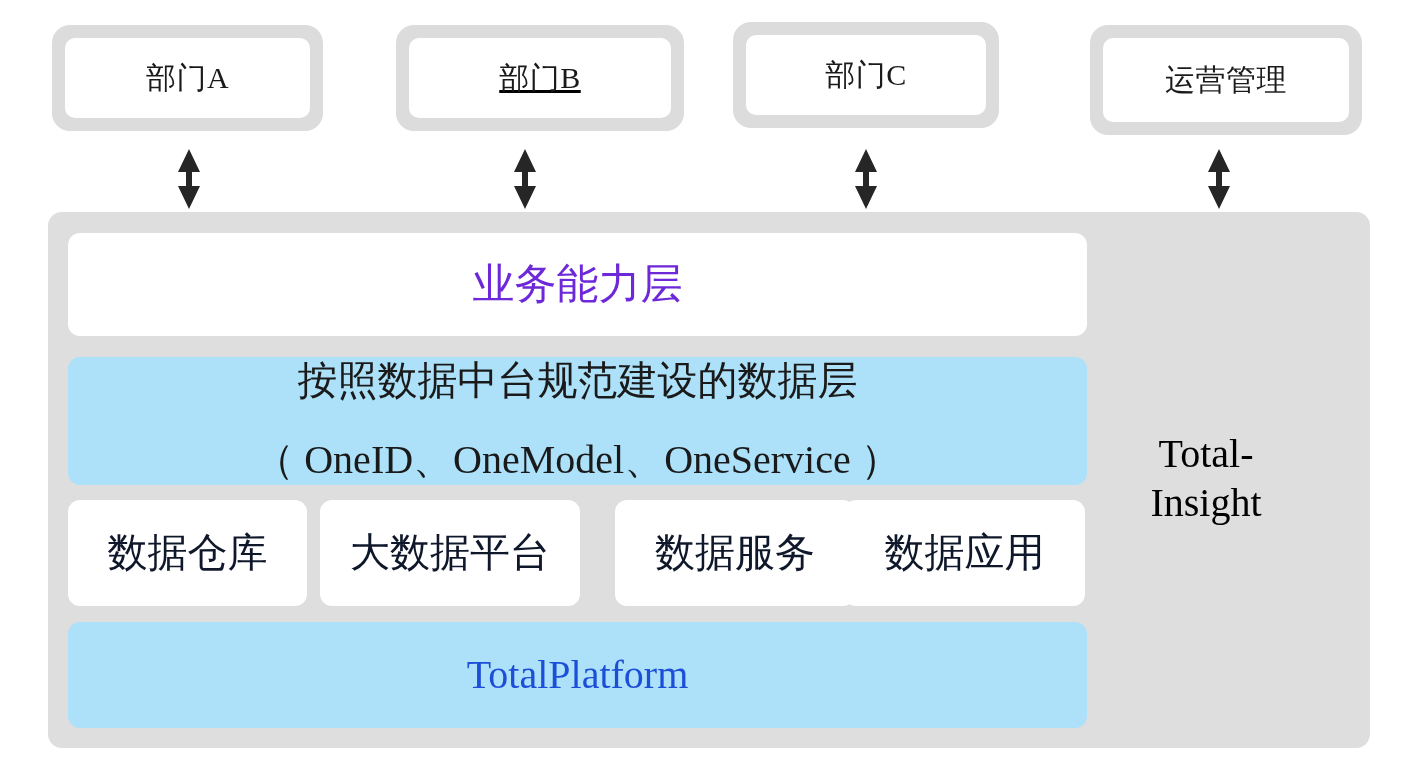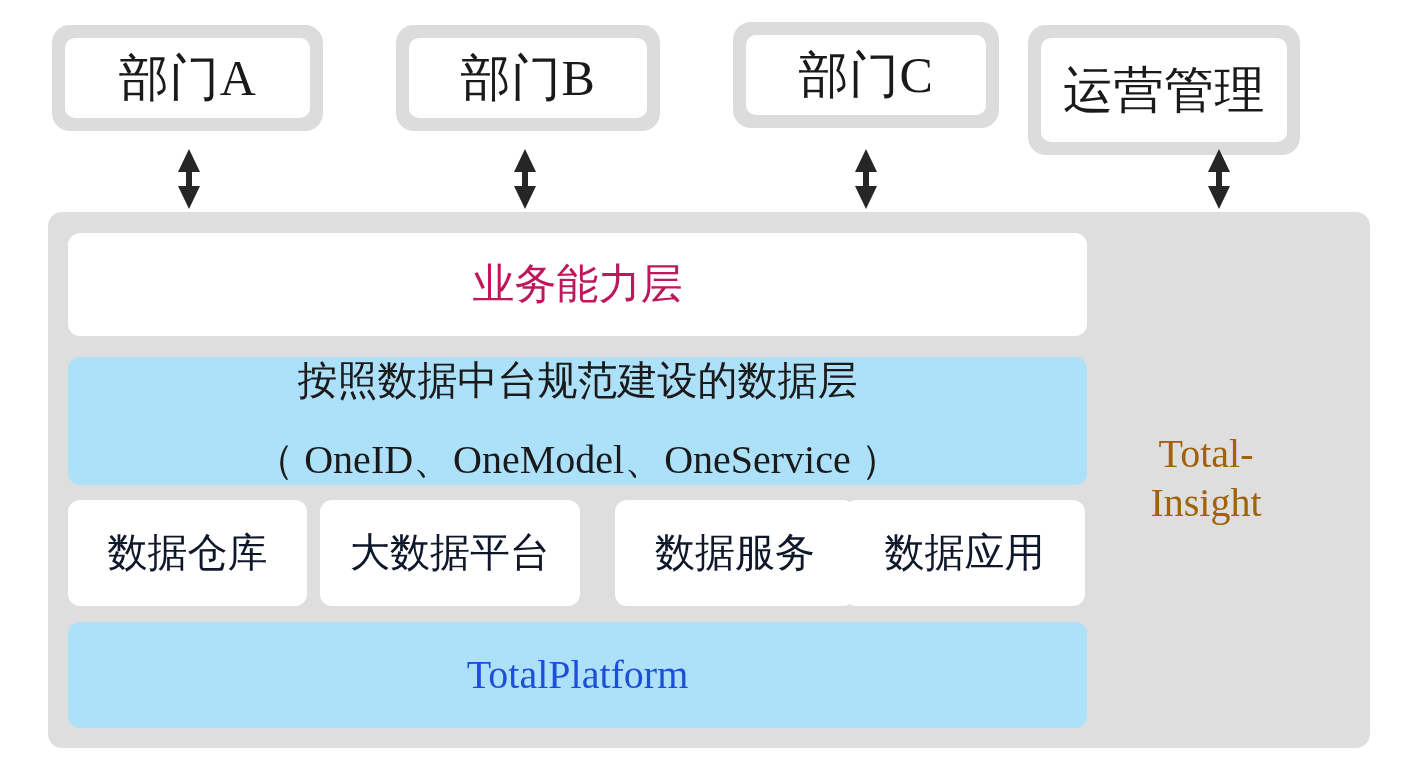--- a/index.html
+++ b/index.html
@@ -33,21 +33,21 @@
     width: 100%;
     height: 100%;
     background: #ffffff;
     border-radius: 10px;
     display: flex;
     align-items: center;
     justify-content: center;
     box-sizing: border-box;
   }
   .top-box-label {
-    font-size: 50px;
+    font-size: 30px;
     color: #1a1a1a;
     line-height: 1;
     letter-spacing: 0.5px;
     white-space: nowrap;
   }
 
   
   .arrow {
     position: absolute;
   }
@@ -70,21 +70,21 @@
     align-items: center;
     justify-content: center;
     box-sizing: border-box;
     text-align: center;
   }
   .inner-white { background: #ffffff; }
   .inner-blue  { background: #ace1f9; }
 
   .layer-label {
     font-size: 42px;
-    color: #be185d;
+    color: #6d28d9;
     line-height: 1.08;
     white-space: nowrap;
   }
   .data-layer-label {
     font-size: 40px;
     color: #1a1a1a;
     line-height: 1.22;
     white-space: nowrap;
   }
   .small-label {
@@ -101,47 +101,47 @@
   }
 
   #brand-label {
     position: absolute;
     left: 1090px;
     top: 430px;
     width: 232px;
     text-align: center;
     font-size: 40px;
     line-height: 1.22;
-    color: #a16207;
+    color: #000000;
   }
 </style>
 </head>
 <body>
 
 <div id="canvas">
 
   <div class="top-box" style="left:52px; top:25px; width:271px; height:106px;">
     <div class="top-box-inner">
       <span class="top-box-label">部门A</span>
     </div>
   </div>
 
-  <div class="top-box" style="left:396px; top:25px; width:264px; height:106px;">
+  <div class="top-box" style="left:396px; top:25px; width:288px; height:106px;text-decoration:underline;">
     <div class="top-box-inner">
       <span class="top-box-label">部门B</span>
     </div>
   </div>
 
   <div class="top-box" style="left:733px; top:22px; width:266px; height:106px;">
     <div class="top-box-inner">
       <span class="top-box-label">部门C</span>
     </div>
   </div>
 
-  <div class="top-box" style="left:1028px; top:25px; width:272px; height:130px;">
+  <div class="top-box" style="left:1090px; top:25px; width:272px; height:110px;">
     <div class="top-box-inner">
       <span class="top-box-label">运营管理</span>
     </div>
   </div>
 
   <svg class="arrow" style="left:172px; top:148px;" width="34" height="62" viewBox="0 0 34 62">
     <path d="M17 1 L28 24 L20 24 L20 38 L28 38 L17 61 L6 38 L14 38 L14 24 L6 24 Z" fill="#262626"></path>
   </svg>
 
   <svg class="arrow" style="left:508px; top:148px;" width="34" height="62" viewBox="0 0 34 62">

